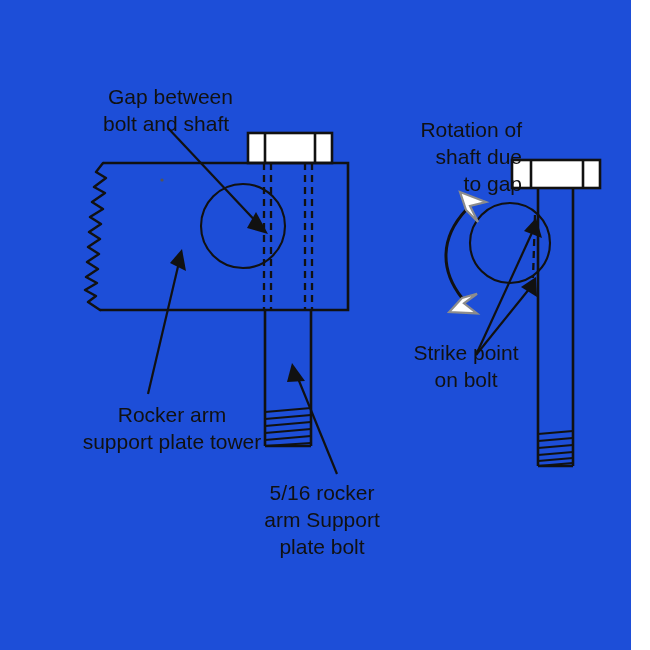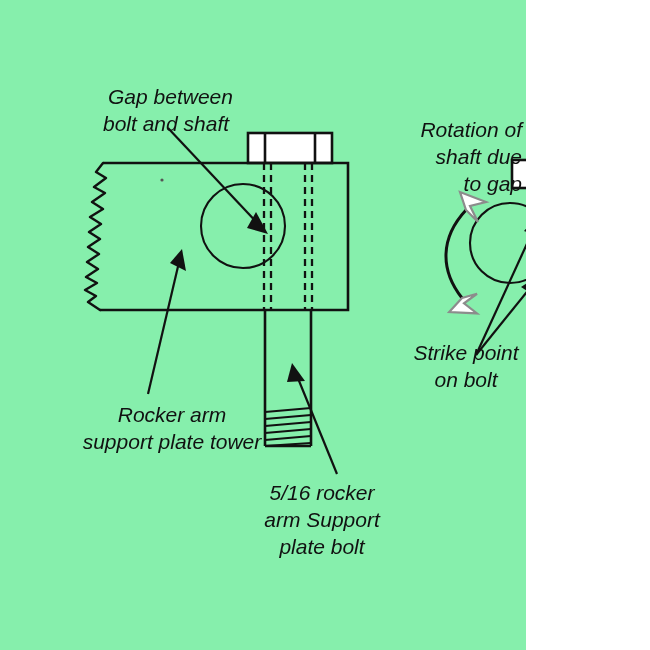--- a/index.html
+++ b/index.html
@@ -3,26 +3,25 @@
 <meta charset="utf-8">
 <title>Rocker Arm Support Plate Bolt Diagram</title>
 <style>
   html, body {
     margin: 0;
     padding: 0;
     background: #ffffff;
   }
   #canvas {
     position: relative;
-    width: 526px;
+    width: 631px;
     height: 650px;
-    background: #86efac;
+    background: #1d4ed8;
     overflow: hidden;
     font-family: "Liberation Sans", sans-serif;
-    font-style: italic;
   }
   #diagram-svg {
     position: absolute;
     top: 0;
     left: 0;
     width: 650px;
     height: 650px;
   }
   .dgm-text {
     font-family: "Liberation Sans", sans-serif;

